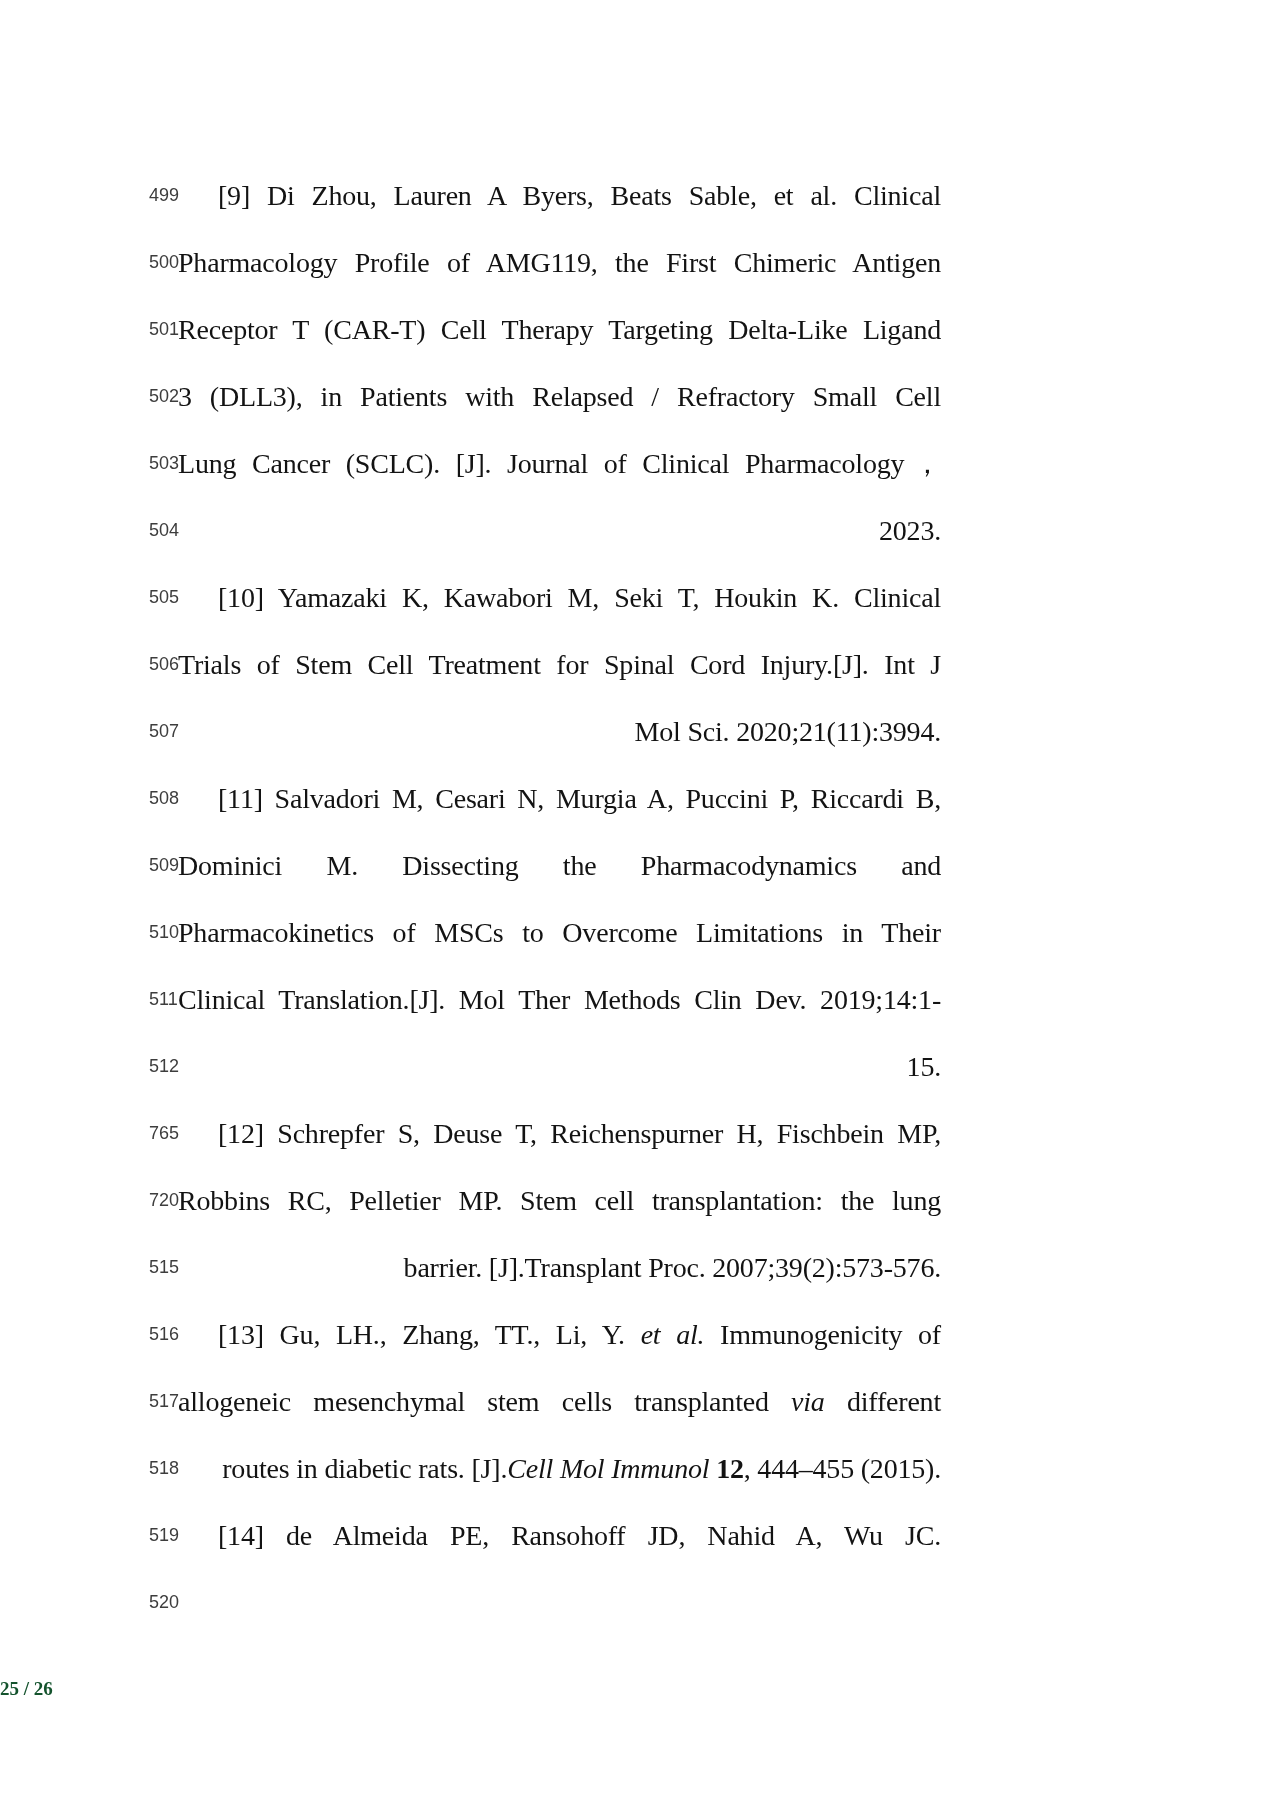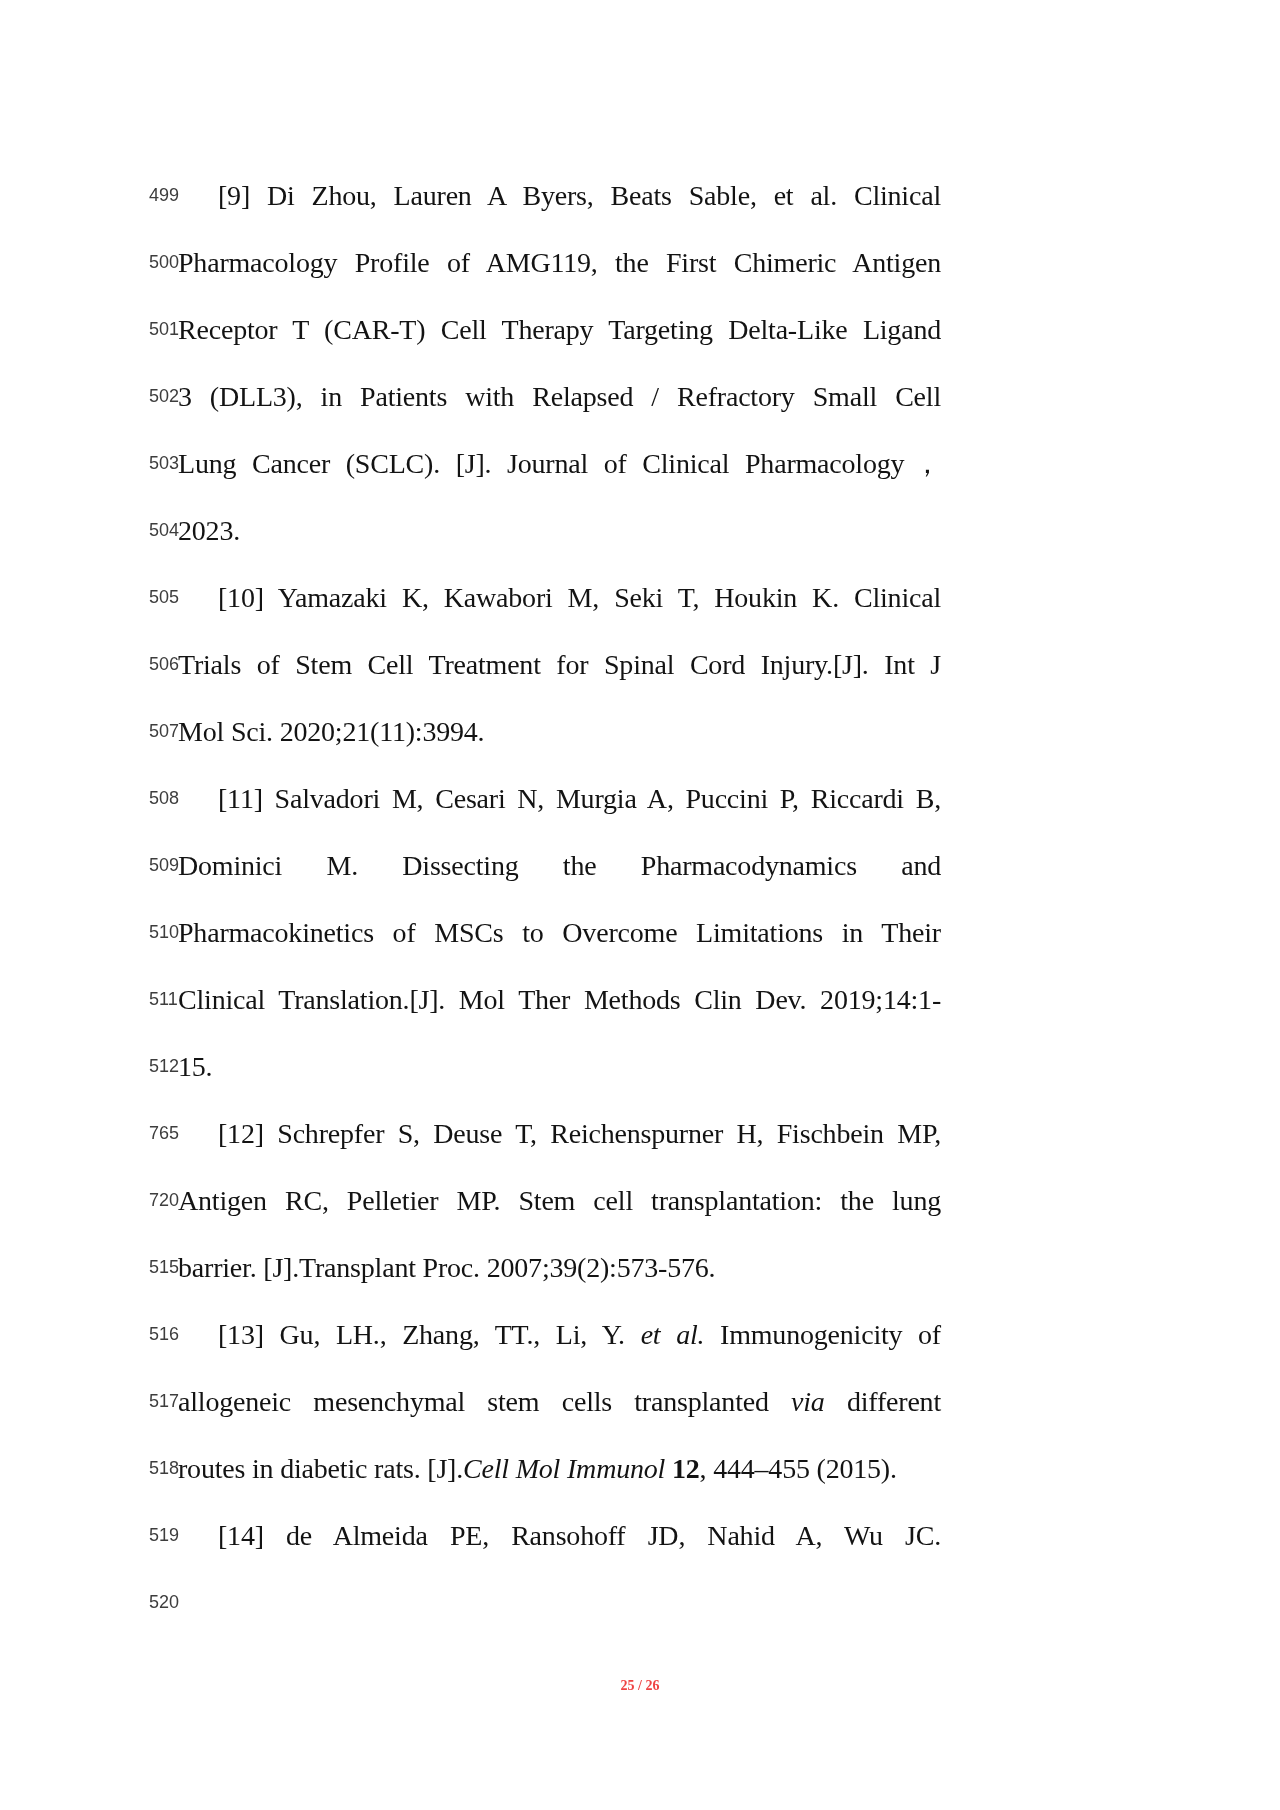--- a/index.html
+++ b/index.html
@@ -36,41 +36,41 @@
     color: #3d3d3d;
     margin-left: 44px;
   }
   .line-text {
     margin-left: 178px;
     width: 763px;
     line-height: 67px;
     font-size: 28px;
     letter-spacing: -0.2px;
     color: #131313;
-    text-align: left;
+    text-align: right;
     white-space: nowrap;
   }
   .line-row.just .line-text {
     white-space: normal;
     text-align: justify;
     text-align-last: justify;
   }
   .line-row.indent .line-text {
     text-indent: 40px;
   }
   .footer {
     position: absolute;
     top: 1678px;
     left: 0;
     width: 1280px;
-    text-align: center;
+    text-align: left;
     font-family: "Liberation Serif", serif;
-    font-size: 14px;
+    font-size: 19px;
     font-weight: bold;
-    color: #ef4444;
+    color: #14532d;
   }
 </style>
 </head>
 <body>
 
 <div class="page">
   <div class="lines">
       <div class="line-row just indent">
         <span class="line-num">499</span>
         <div class="line-text"><span>[9] Di Zhou, Lauren A Byers, Beats Sable, et al. Clinical</span></div>
@@ -126,21 +126,21 @@
       <div class="line-row">
         <span class="line-num">512</span>
         <div class="line-text"><span>15.</span></div>
       </div>
       <div class="line-row just indent">
         <span class="line-num">765</span>
         <div class="line-text"><span>[12] Schrepfer S, Deuse T, Reichenspurner H, Fischbein MP,</span></div>
       </div>
       <div class="line-row just">
         <span class="line-num">720</span>
-        <div class="line-text"><span>Antigen RC, Pelletier MP. Stem cell transplantation: the lung</span></div>
+        <div class="line-text"><span>Robbins RC, Pelletier MP. Stem cell transplantation: the lung</span></div>
       </div>
       <div class="line-row">
         <span class="line-num">515</span>
         <div class="line-text"><span>barrier. [J].Transplant Proc. 2007;39(2):573-576.</span></div>
       </div>
       <div class="line-row just indent">
         <span class="line-num">516</span>
         <div class="line-text"><span>[13] Gu, LH., Zhang, TT., Li, Y. </span><span style="font-style: italic;">et al.</span><span> Immunogenicity of</span></div>
       </div>
       <div class="line-row just">

